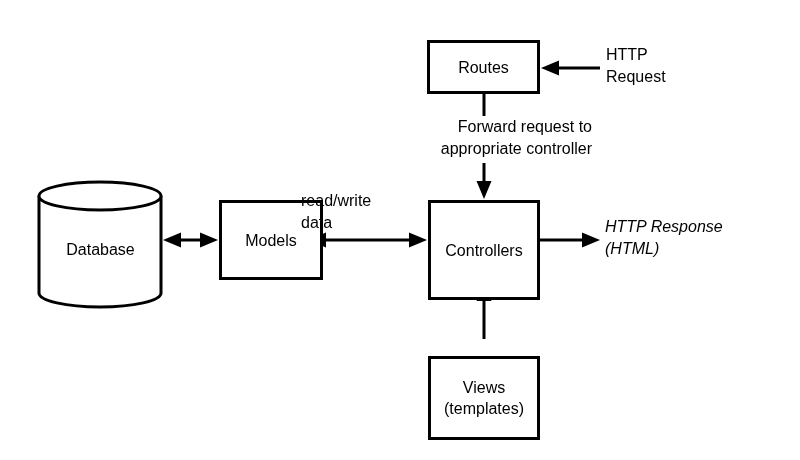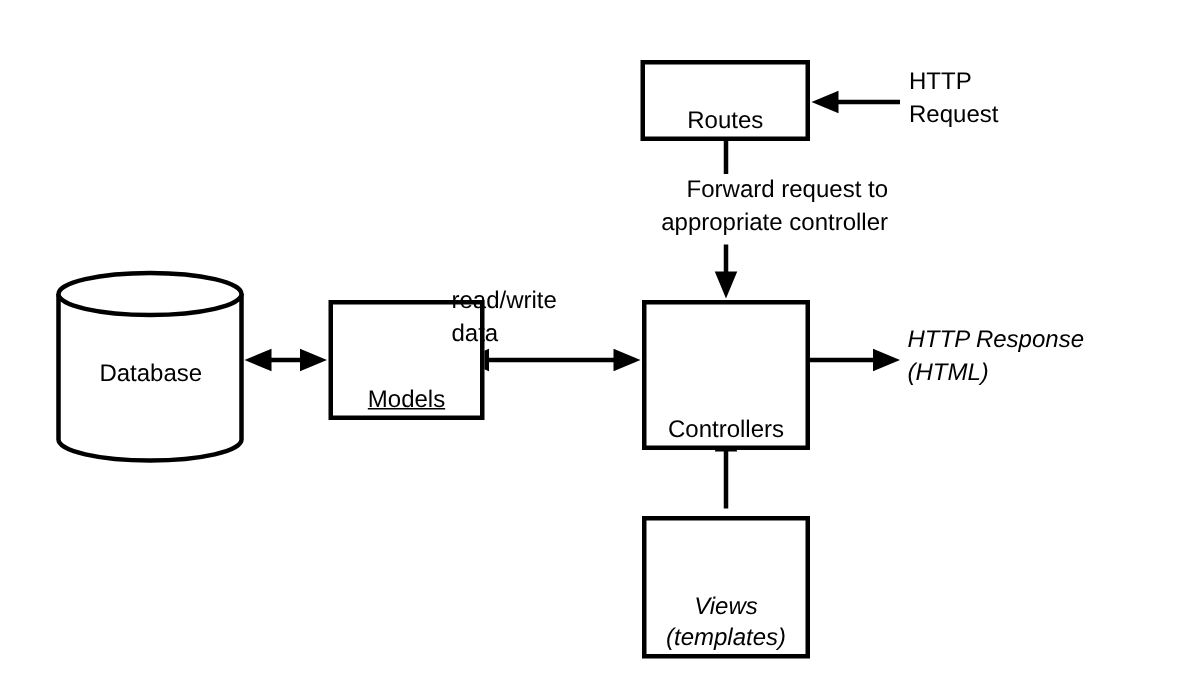--- a/index.html
+++ b/index.html
@@ -22,31 +22,31 @@
     top: 0;
     width: 800px;
     height: 460px;
   }
   .node {
     position: absolute;
     box-sizing: border-box;
     border: 3px solid #000000;
     background: #ffffff;
     display: flex;
-    align-items: flex-end;
+    align-items: center;
     justify-content: center;
     text-align: center;
     font-size: 16px;
     line-height: 21px;
     white-space: pre-line;
   }
   .node-routes      { left: 427px; top: 40px;  width: 113px; height: 54px; }
-  .node-models      { left: 219px; top: 200px; width: 104px;  height: 80px; text-decoration: underline; }
+  .node-models      { left: 219px; top: 200px; width: 104px;  height: 80px; }
   .node-controllers { left: 428px; top: 200px; width: 112px; height: 100px; }
-  .node-views       { left: 428px; top: 344px; width: 112px; height: 95px; font-style: italic; }
+  .node-views       { left: 428px; top: 356px; width: 112px; height: 84px; }
   .label {
     position: absolute;
     font-size: 16px;
     line-height: 22px;
     white-space: pre-line;
   }
   .label-database      { left: 39px;  top: 239px; width: 123px; text-align: center; }
   .label-http-request  { left: 606px; top: 44px;  text-align: left; }
   .label-forward       { left: 372px; top: 116px; width: 220px; text-align: right; }
   .label-read-write    { left: 301px; top: 190px; width: 120px; text-align: left; }

